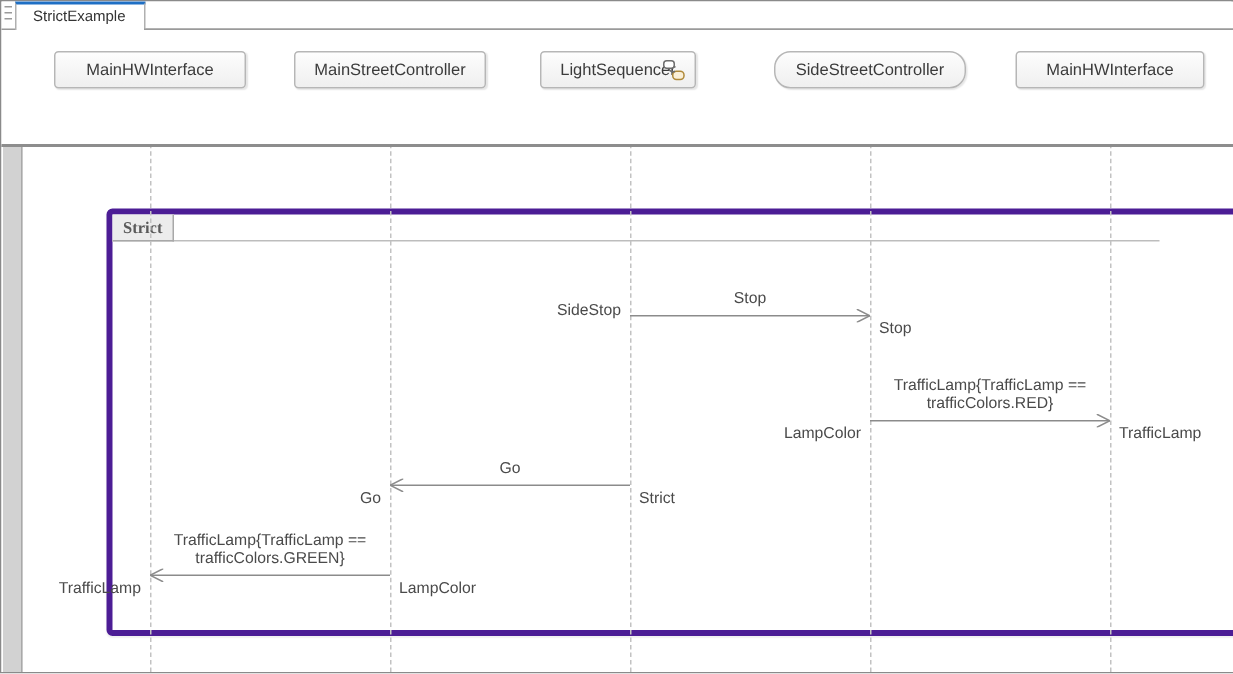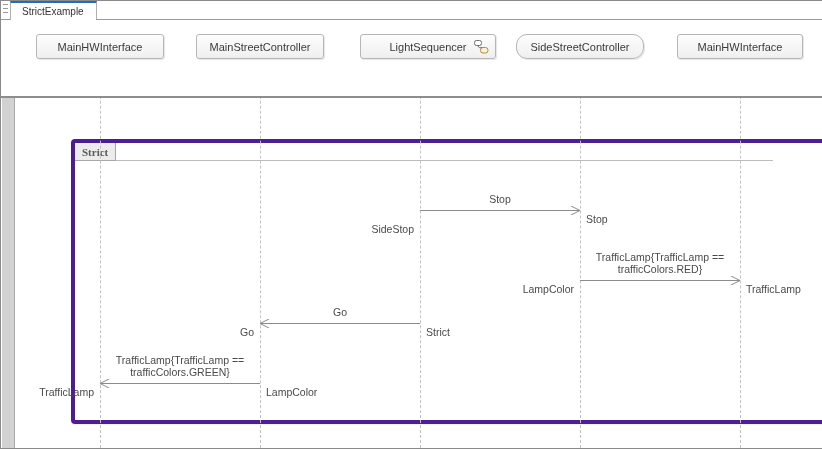--- a/index.html
+++ b/index.html
@@ -93,21 +93,21 @@
       <div class="lifeline" style="left: 579px;"></div>
       <div class="lifeline" style="left: 739px;"></div>
       <div class="msg" style="left: 419px; width: 160px; top: 112px;"></div>
       <div class="arrowhead" style="top: 107.5px; left: 570px;">
         <svg width="9" height="9" viewBox="0 0 9 9">
           <path d="M0 0 L9 4.5 L0 9" fill="none" stroke="#8b8b8b" stroke-width="1"></path>
         </svg>
       </div>
       <div class="msglabel" style="left: 419px; width: 160px; top: 95px;">Stop</div>
       <div class="endlabel" style="top: 115px; left: 585px;">Stop</div>
-      <div class="endlabel" style="top: 125px; left: 0px; visibility: visible; position: absolute; width: 413px; text-align: right;">SideStop</div>
+      <div class="endlabel" style="top: 103px; left: 0px; visibility: visible; position: absolute; width: 413px; text-align: right;">SideStop</div>
       <div class="msg" style="left: 579px; width: 160px; top: 182px;"></div>
       <div class="arrowhead" style="top: 177.5px; left: 730px;">
         <svg width="9" height="9" viewBox="0 0 9 9">
           <path d="M0 0 L9 4.5 L0 9" fill="none" stroke="#8b8b8b" stroke-width="1"></path>
         </svg>
       </div>
       <div class="msglabel" style="left: 579px; width: 160px; top: 153px;">TrafficLamp{TrafficLamp ==
 trafficColors.RED}</div>
       <div class="endlabel" style="top: 185px; left: 745px;">TrafficLamp</div>
       <div class="endlabel" style="top: 185px; left: 0px; visibility: visible; position: absolute; width: 573px; text-align: right;">LampColor</div>
@@ -130,21 +130,21 @@
 trafficColors.GREEN}</div>
       <div class="endlabel" style="top: 288px; left: 265px;">LampColor</div>
       <div class="endlabel" style="top: 288px; left: 0px; width: 93px; text-align: right;">TrafficLamp</div>
     </div>
 <div class="llhead" style="left: 35px; width: 128px;">
       <span class="nm">MainHWInterface</span>
     </div>
     <div class="llhead" style="left: 195px; width: 128px;">
       <span class="nm">MainStreetController</span>
     </div>
-    <div class="llhead" style="left: 359px; width: 136px;">
+    <div class="llhead" style="left: 359px; width: 104px;">
       <span class="nm">LightSequencer</span>
       <span class="stateicon"><svg width="15" height="14" viewBox="0 0 15 14">
           <rect x="0.5" y="0.5" width="7" height="5" rx="2" fill="#ffffff" stroke="#6d6d6d"></rect>
           <rect x="6.5" y="7.5" width="7.5" height="5.5" rx="2.5" fill="#fbf0d8" stroke="#b08a3a"></rect>
           <path d="M4 5.5 C4 8, 7 8, 8 7.5" fill="none" stroke="#6d6d6d"></path>
         </svg></span>
     </div>
     <div class="llhead" style="left: 515px; width: 128px; border-radius: 11px;">
       <span class="nm">SideStreetController</span>
     </div>

